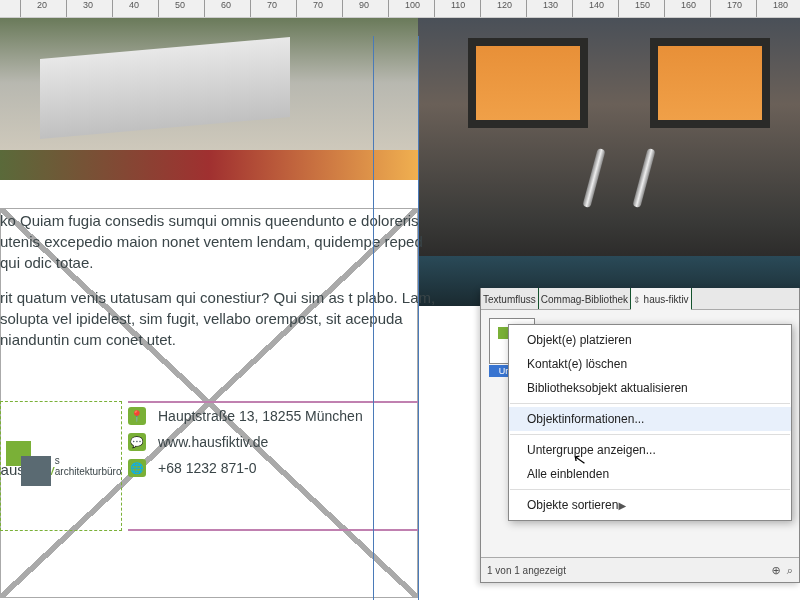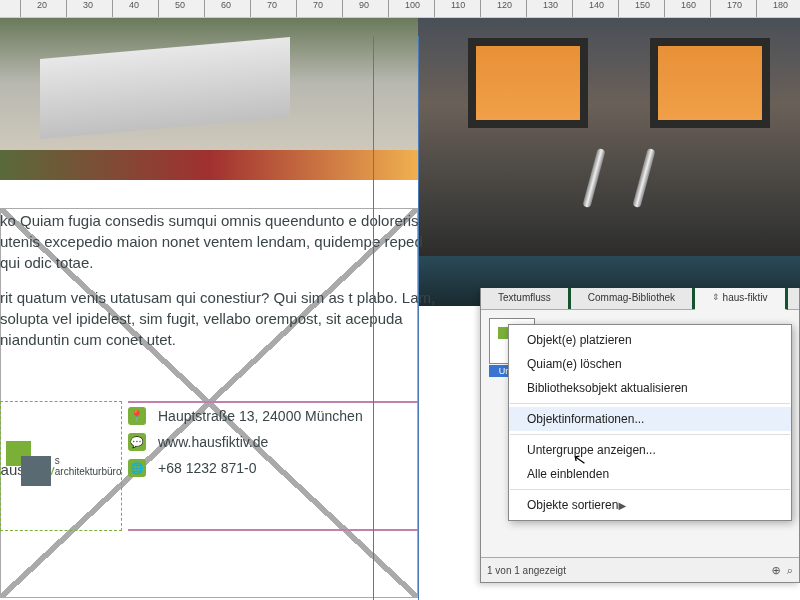--- a/index.html
+++ b/index.html
@@ -28,21 +28,21 @@
 .logo{position:absolute;top:383px;left:0;width:122px;height:130px;border:1px dashed #7ab037;padding:6px;display:flex;flex-direction:row;align-items:center;justify-content:center}
 .logo .mark{width:60px;height:50px;position:relative}
 .logo .mark::before{content:"";position:absolute;top:0;left:5px;width:25px;height:25px;background:#7ab037}
 .logo .mark::after{content:"";position:absolute;top:15px;left:20px;width:30px;height:30px;background:#5a6a72}
 .logo .name{font-size:15px;margin-top:6px}
 .logo .name .g{color:#7ab037}
 .logo .name .d{color:#3a4548}
 .logo .sub{font-size:10px;color:#3a4548}
 .panel{position:absolute;top:288px;right:0;width:320px;height:295px;background:#f4f4f4;border:1px solid #888;border-top:none;box-shadow:-2px 2px 6px rgba(0,0,0,0.2);z-index:10}
 .tabs{display:flex;background:#e8e8e8;border-bottom:1px solid #aaa;height:22px}
-.tab{padding:4px 17px;font-size:10px;color:#333;border-right:3px solid #14532d;cursor:pointer;display:flex;align-items:flex-start;gap:3px}
+.tab{padding:4px 2px;font-size:10px;color:#333;border-right:1px solid #14532d;cursor:pointer;display:flex;align-items:flex-end;gap:3px}
 .tab.active{background:#f4f4f4;border-bottom:1px solid #f4f4f4;margin-bottom:-1px}
 .tab .arr{font-size:9px;color:#666}
 .panel-body{padding:8px;height:248px;position:relative}
 .thumb{width:46px;height:46px;background:#fff;border:1px solid #888;display:flex;align-items:center;justify-content:center;position:relative}
 .thumb-inner{width:28px;height:28px;position:relative}
 .thumb-inner::before{content:"";position:absolute;top:0;left:0;width:12px;height:12px;background:#7ab037}
 .thumb-inner::after{content:"";position:absolute;bottom:0;right:0;width:14px;height:14px;background:#5a6a72}
 .thumb-label{background:#3874d0;color:#fff;font-size:9px;padding:1px 3px;width:46px;text-align:center;margin-top:1px;overflow:hidden}
 .panel-status{position:absolute;bottom:0;left:0;right:0;height:20px;border-top:1px solid #aaa;background:#f0f0f0;display:flex;align-items:center;justify-content:space-between;padding:12px 6px;font-size:10px;color:#444}
 .status-icons{display:flex;gap:6px;font-size:11px;color:#555}
@@ -98,21 +98,21 @@
 
   <div class="logo">
     <div class="mark"></div>
     <div class="name"><span class="d">aus</span><span class="g">fiktiv</span></div>
     <div class="sub">s architekturbüro</div>
   </div>
 
   <div class="contact-box">
     <div class="contact-row">
       <span class="ico">📍</span>
-      <span>Hauptstraße 13, 24000 München</span>
+      <span>Hauptstraße 13, 18255 München</span>
     </div>
     <div class="contact-row">
       <span class="ico">💬</span>
       <span>www.hausfiktiv.de</span>
     </div>
     <div class="contact-row">
       <span class="ico">🌐</span>
       <span>+68 1232 871-0</span>
     </div>
   </div>
@@ -144,21 +144,21 @@
       <span>⌕</span>
     </span>
   </div>
 </div>
 
 <div class="ctx" id="ctx">
     <div class="ctx-item">
       <span>Objekt(e) platzieren</span>
     </div>
     <div class="ctx-item">
-      <span>Quiam(e) löschen</span>
+      <span>Kontakt(e) löschen</span>
     </div>
     <div class="ctx-item">
       <span>Bibliotheksobjekt aktualisieren</span>
     </div>
     <div class="ctx-sep"></div>
     <div class="ctx-item hl">
       <span>Objektinformationen...</span>
     </div>
     <div class="ctx-sep"></div>
     <div class="ctx-item">

